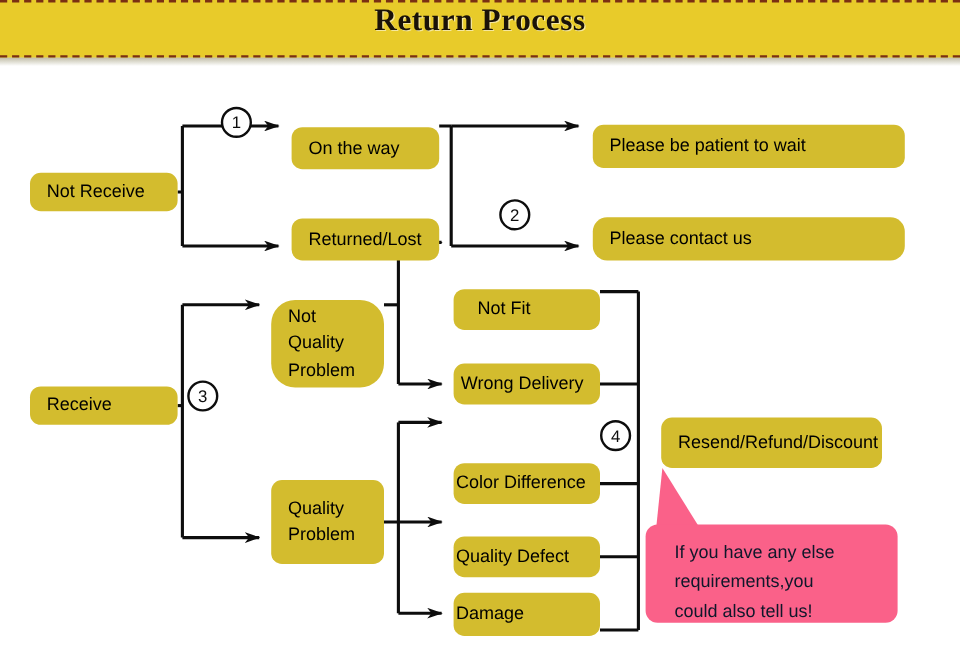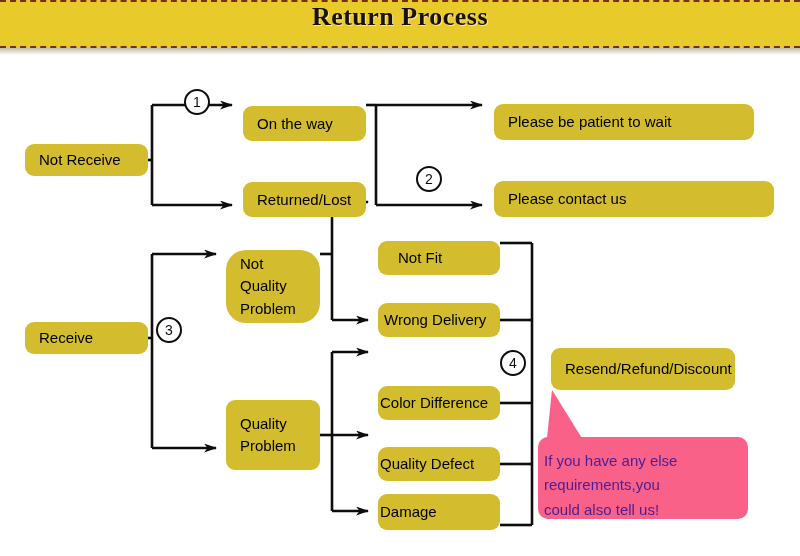--- a/index.html
+++ b/index.html
@@ -99,24 +99,24 @@
     align-items: center;
     justify-content: center;
     font-family: "Liberation Sans", sans-serif;
   }
 
   
   .callout {
     position: absolute;
     background: #fa6189;
     border-radius: 10px;
-    color: #4c1d95;
+    color: #0f172a;
     font-size: 15px;
     line-height: 1.62;
-    padding: 12px 6px;
+    padding: 12px 24px;
   }
 </style>
 </head>
 <body>
 
 <div id="root">
 
   <div class="banner">
     <div class="banner-title">Return Process</div>
   </div>
@@ -191,21 +191,21 @@
 
     <div class="node multi" style="left:226px; top:345px; width:94px; height:70px;">
       <span style="white-space:pre-line;">Quality
 Problem</span>
     </div>
 
     <div class="node" style="left:494px; top:49px; width:260px; height:36px;">
       <span>Please be patient to wait</span>
     </div>
 
-    <div class="node" style="left:494px; top:126px; width:280px; height:36px;">
+    <div class="node" style="left:494px; top:126px; width:260px; height:36px;border-radius:12px;">
       <span>Please contact us</span>
     </div>
 
     <div class="node" style="left:378px; top:186px; width:122px; height:34px;padding-left:20px;">
       <span>Not Fit</span>
     </div>
 
     <div class="node" style="left:378px; top:248px; width:122px; height:34px; padding:0 6px;">
       <span>Wrong Delivery</span>
     </div>

